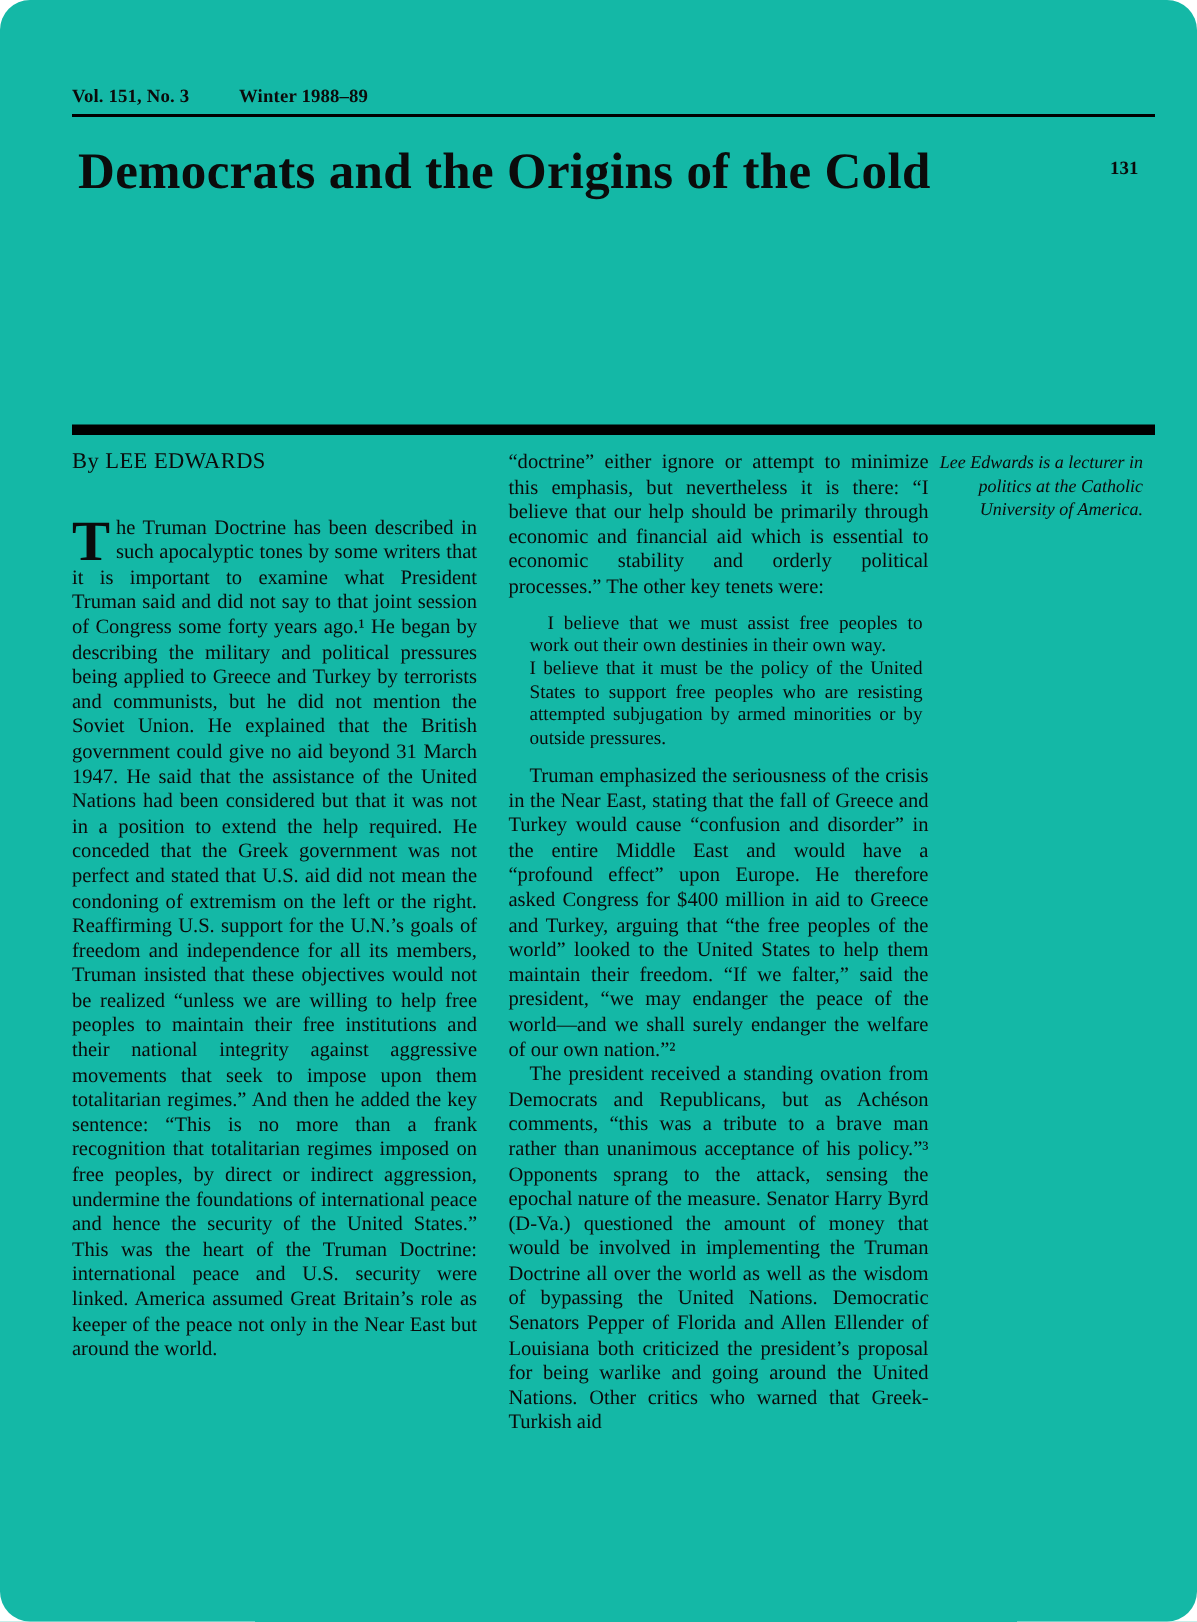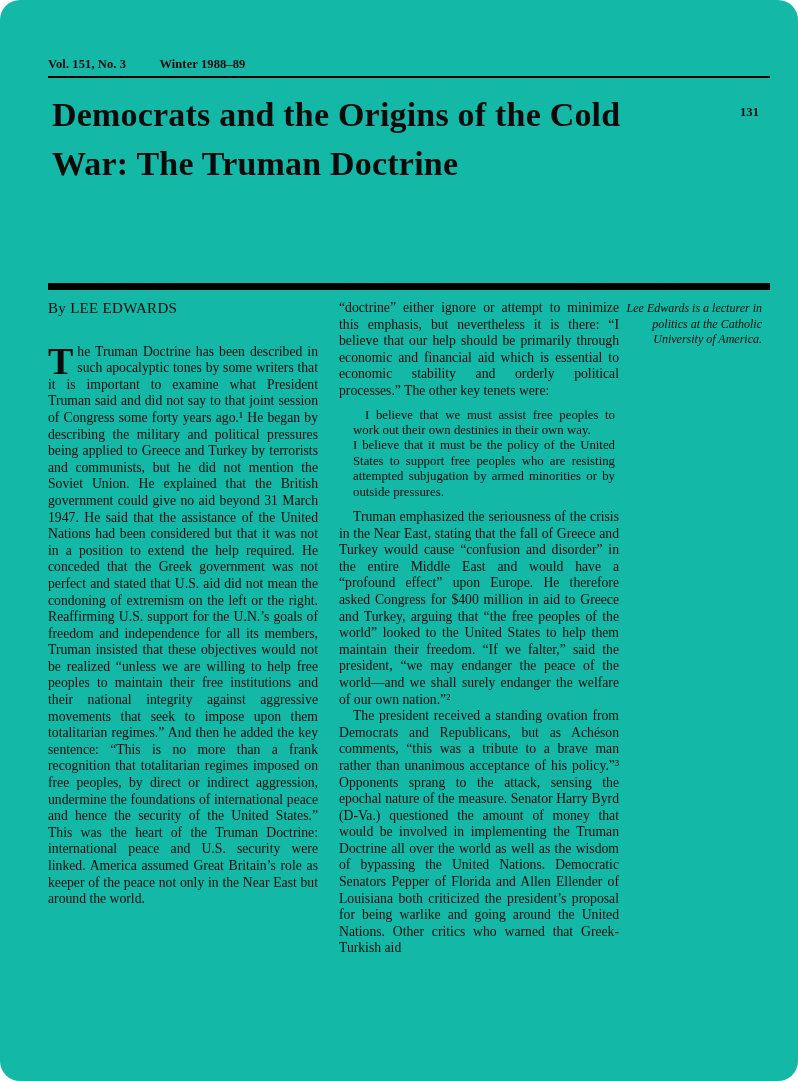--- a/index.html
+++ b/index.html
@@ -128,21 +128,20 @@
 
   <div class="running-head">
     <span class="vol">Vol. 151, No. 3</span>
     <span class="season">Winter 1988–89</span>
     <span class="folio">131</span>
   </div>
   <div class="head-rule"></div>
 
   <div class="article-title">
     <div>Democrats and the Origins of the Cold</div>
-    <div>War: The Truman Doctrine</div>
   </div>
 
   <div class="thick-rule"></div>
 
   <div class="col col-left">
     <div class="byline">By LEE EDWARDS</div>
     <p class="para"><span class="dropcap">T</span><span>he Truman Doctrine has been described in such apocalyptic tones by some writers that it is important to examine what President Truman said and did not say to that joint session of Congress some forty years ago.¹ He began by describing the military and political pressures being applied to Greece and Turkey by terrorists and communists, but he did not mention the Soviet Union. He explained that the British government could give no aid beyond 31 March 1947. He said that the assistance of the United Nations had been considered but that it was not in a position to extend the help required. He conceded that the Greek government was not perfect and stated that U.S. aid did not mean the condoning of extremism on the left or the right. Reaffirming U.S. support for the U.N.’s goals of freedom and independence for all its members, Truman insisted that these objectives would not be realized “unless we are willing to help free peoples to maintain their free institutions and their national integrity against aggressive movements that seek to impose upon them totalitarian regimes.” And then he added the key sentence: “This is no more than a frank recognition that totalitarian regimes imposed on free peoples, by direct or indirect aggression, undermine the foundations of international peace and hence the security of the United States.” This was the heart of the Truman Doctrine: international peace and U.S. security were linked. America assumed Great Britain’s role as keeper of the peace not only in the Near East but around the world.</span></p>
   </div>
 
   <div class="col col-right">

